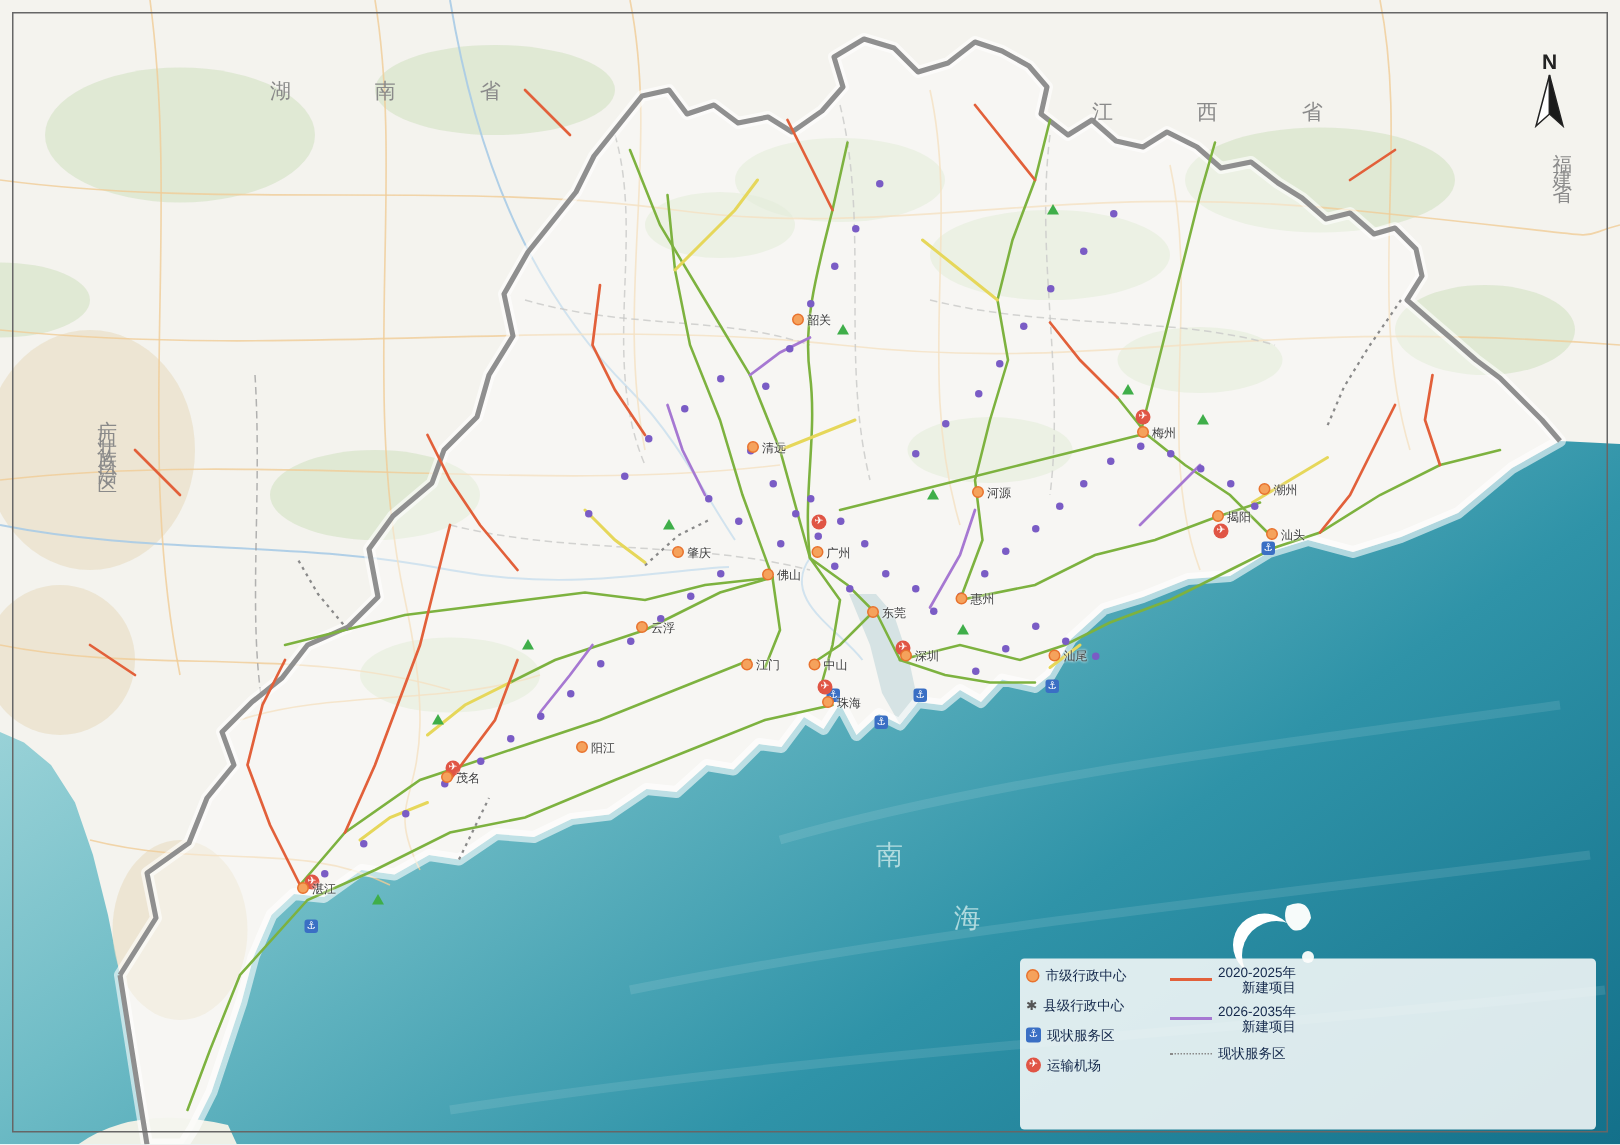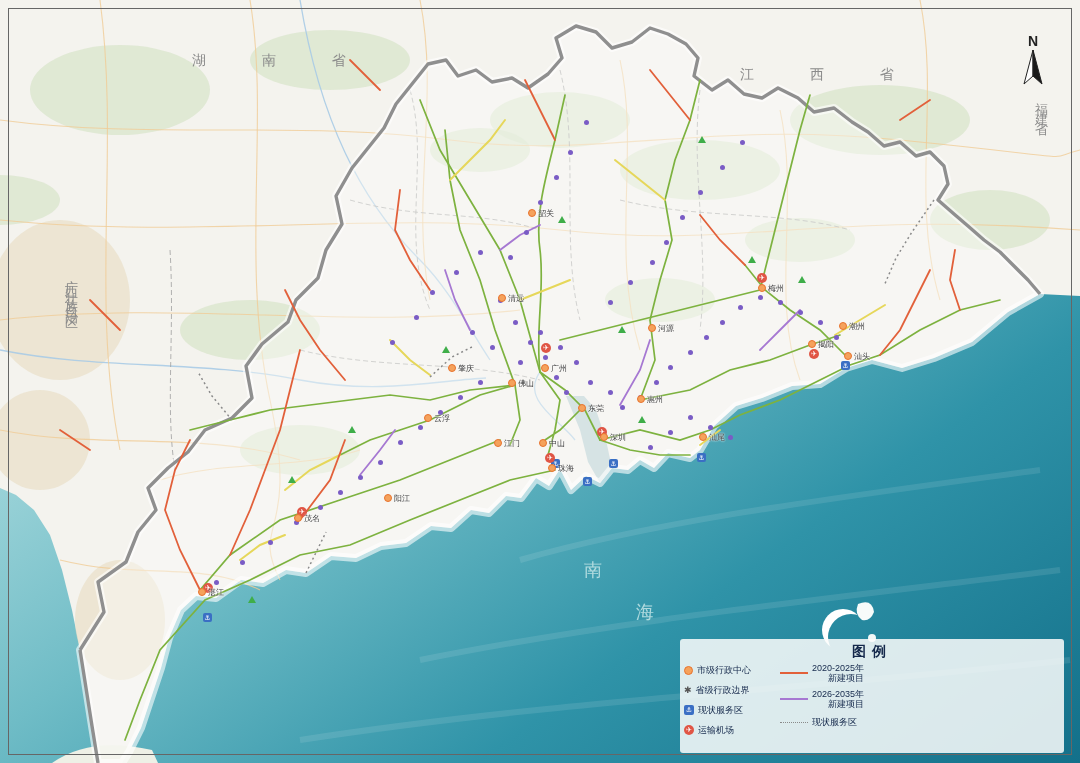--- a/index.html
+++ b/index.html
@@ -21,21 +21,21 @@
   .terr-t{fill:var(--terrain_tan);opacity:.6;}
 
   
   #title-box{position:absolute;left:22px;top:16px;z-index:50;background:#fff;border:2px solid #1a1a1a;
     padding:3px 10px 4px;font-size:21px;font-weight:bold;color:#111;letter-spacing:1px;}
   #north{position:absolute;left:1018px;top:34px;z-index:50;text-align:center;width:30px;}
   #north .n-label{font-size:14px;font-weight:bold;color:#222;line-height:14px;}
 
   .v-label{position:absolute;z-index:20;writing-mode:vertical-rl;letter-spacing:10px;
     color:var(--neighbor_label);font-size:13px;}
-  .h-label{position:absolute;z-index:20;letter-spacing:26px;color:var(--neighbor_label);font-size:14px;margin-left:12px;}
+  .h-label{position:absolute;z-index:20;letter-spacing:26px;color:var(--neighbor_label);font-size:14px;}
   .sea-char{position:absolute;z-index:20;color:var(--sea_label);font-size:18px;opacity:.75;letter-spacing:2px;}
 
   
   #markers{position:absolute;inset:0;z-index:10;}
   .sa-dot{position:absolute;width:5px;height:5px;margin:-2.5px;border-radius:50%;
     background:var(--service_area);}
   .pa-tri{position:absolute;width:0;height:0;margin-left:-4px;margin-top:-6px;
     border-left:4px solid transparent;border-right:4px solid transparent;
     border-bottom:7px solid var(--parking_area);}
   .city{position:absolute;}
@@ -436,30 +436,29 @@
   <div id="north">
     <div class="n-label">N</div>
     <svg width="26" height="40" viewBox="0 0 26 40">
       <polygon points="13,2 4,36 13,28" fill="#ffffff" stroke="#222" stroke-width="1"></polygon>
       <polygon points="13,2 22,36 13,28" fill="#1a1a1a" stroke="#222" stroke-width="1"></polygon>
     </svg>
   </div>
 
   <div id="crescent"></div>
   <div id="legend">
-    <div class="lg-title">图例</div>
     <div class="lg-grid" id="legend-grid">
         <div class="l-col c1">
           <div class="l-item">
             <span class="sym s-city"></span>
             <span class="l-label">市级行政中心</span>
           </div>
           <div class="l-item">
             <span class="sym s-county">✱</span>
-            <span class="l-label">省级行政边界</span>
+            <span class="l-label">县级行政中心</span>
           </div>
           <div class="l-item">
             <span class="sym s-port">⚓</span>
             <span class="l-label">现状服务区</span>
           </div>
           <div class="l-item">
             <span class="sym s-airport">✈</span>
             <span class="l-label">运输机场</span>
           </div>
         </div>

